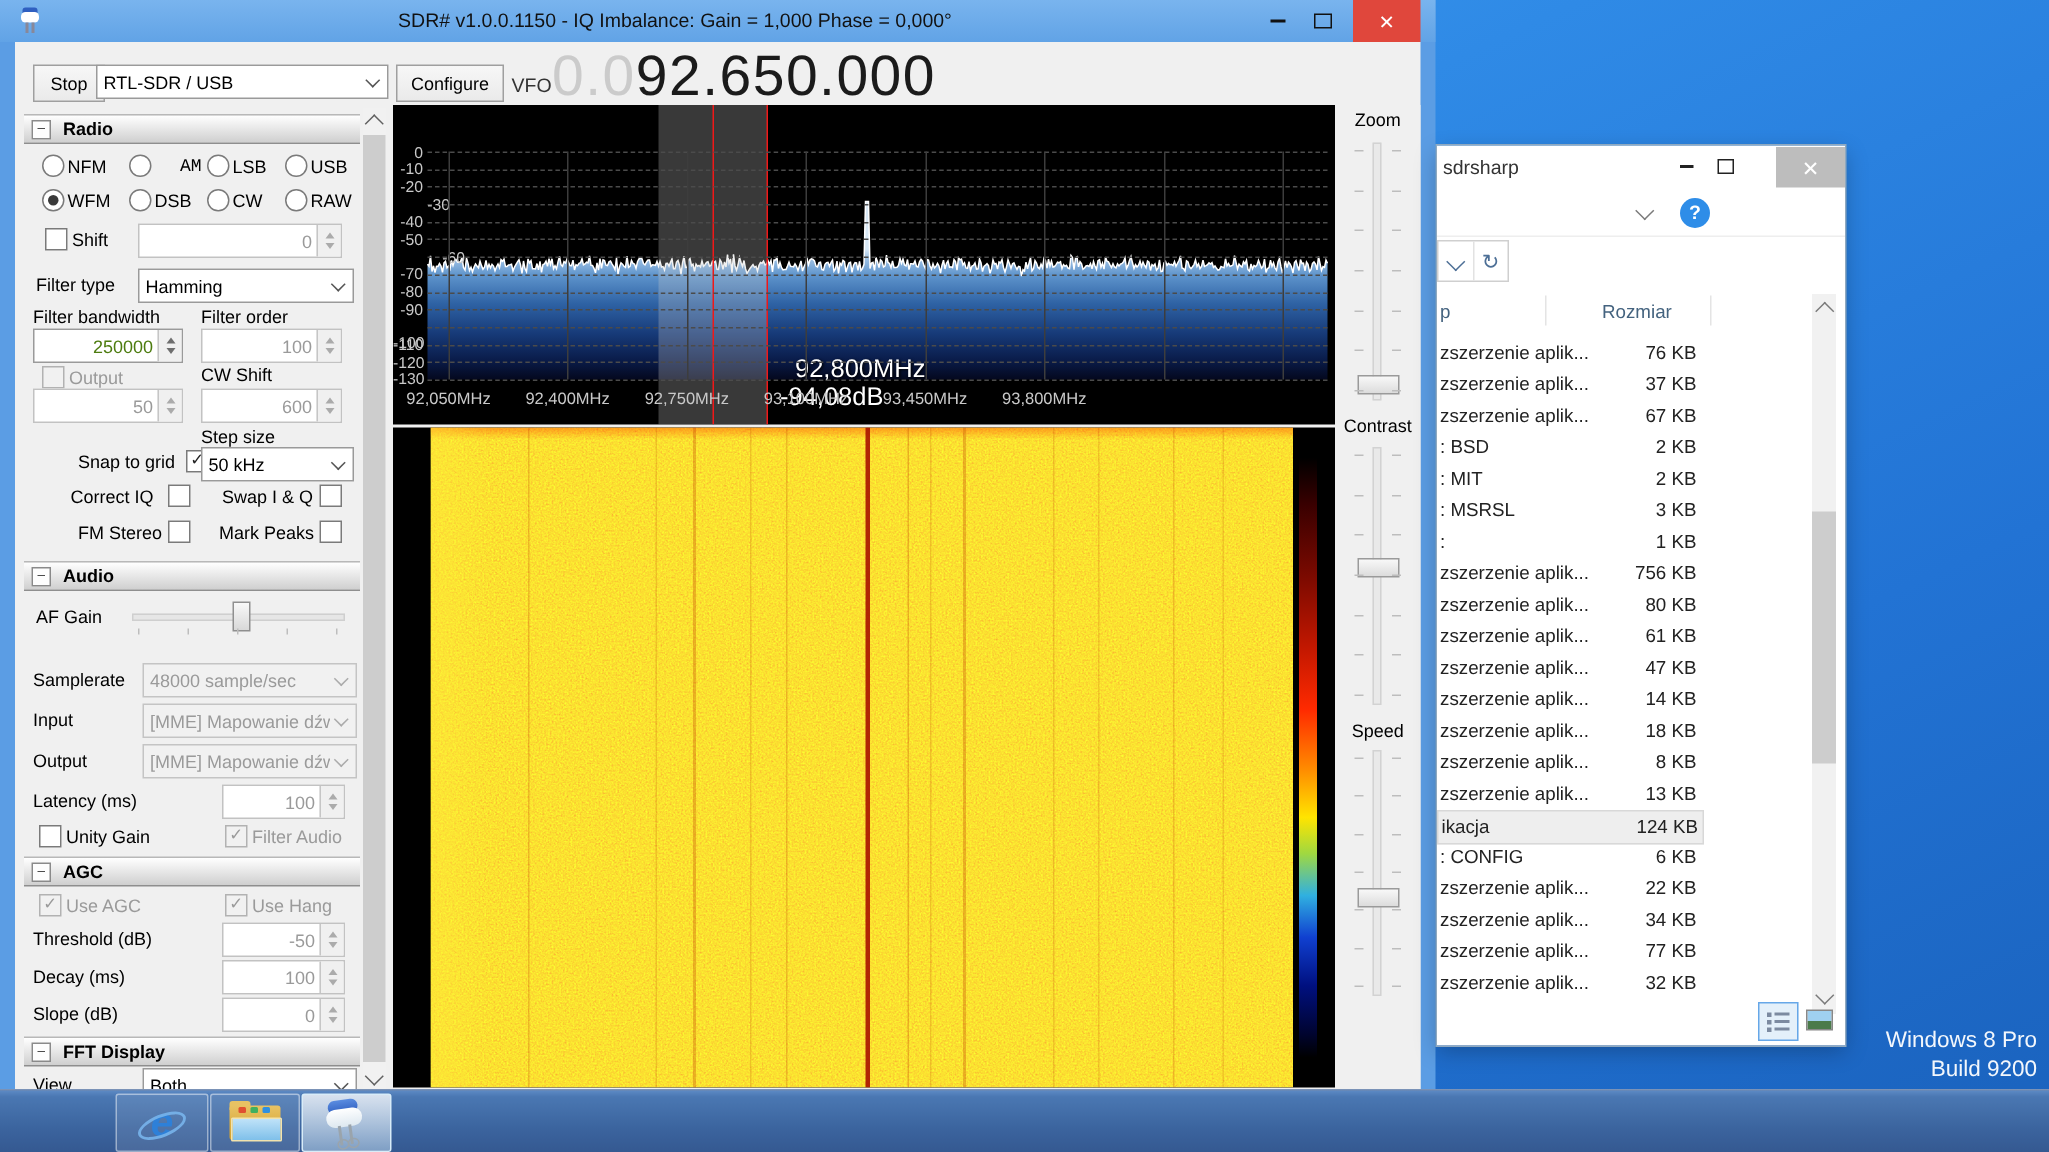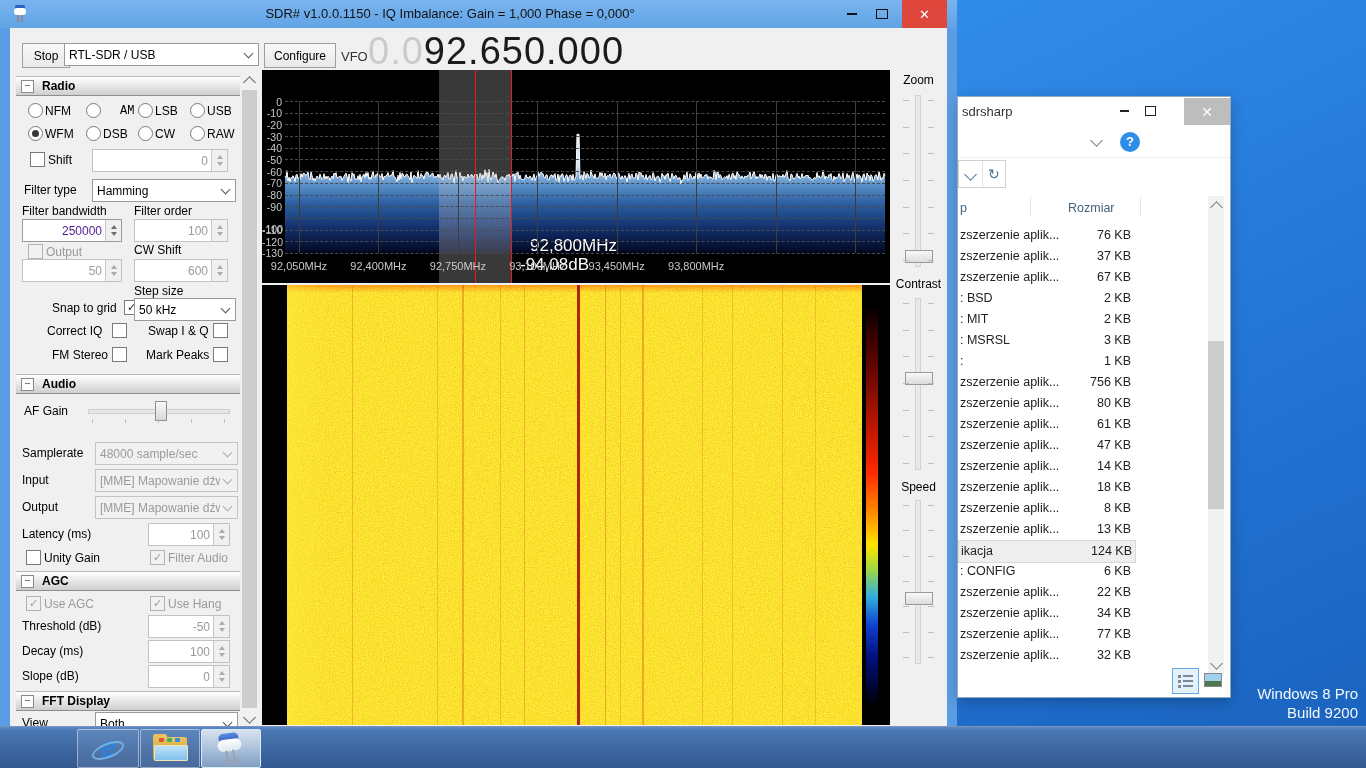--- a/index.html
+++ b/index.html
@@ -17,21 +17,21 @@
   .gray{color:#9a9a9a}
   .grp{position:absolute;height:18px;background:linear-gradient(#ffffff,#cfcfcf);border-top:1px solid #b8b8b8;border-bottom:1px solid #8e8e8e}
   .grp .minus{position:absolute;left:5px;top:3px;width:11px;height:11px;background:#fdfdfd;border:1px solid #8a8a8a;font-size:9px;line-height:9px;text-align:center;color:#333}
   .grp .gtitle{position:absolute;left:26px;top:2px;font-size:12px;font-weight:bold;color:#000}
   .rb{position:absolute;width:13px;height:13px;border:1px solid #7a7a7a;border-radius:50%;background:#fff}
   .rb.sel::after{content:"";position:absolute;left:3px;top:3px;right:3px;bottom:3px;background:#3a3a3a;border-radius:50%}
   .cbx{position:absolute;width:13px;height:13px;border:1px solid #7a7a7a;background:#fff;font-size:11px;line-height:12px;text-align:center;color:#222}
   .cbx.on::after{content:"✓"}
   .cbx.dis{border-color:#b2b2b2;background:#f1f1f1;color:#9a9a9a}
   .spin{position:absolute;height:21px;border:1px solid #9a9a9a;background:#fff;display:flex;align-items:center}
-  .spin .sval{flex:1;text-align:right;font-size:12px;padding-right:3px;color:#4c1d95}
+  .spin .sval{flex:1;text-align:right;font-size:12px;padding-right:3px;color:#4d7c0f}
   .spin.dis{border-color:#c2c2c2}
   .spin.dis .sval{color:#9a9a9a}
   .spin .sbtns{width:15px;height:100%;border-left:1px solid #c6c6c6;background:#f0f0f0;display:flex;flex-direction:column;align-items:center;justify-content:space-around}
   .spin .up{width:0;height:0;border:3px solid transparent;border-bottom:4px solid #6e6e6e}
   .spin .dn{width:0;height:0;border:3px solid transparent;border-top:4px solid #6e6e6e}
   .spin.dis .up{border-bottom-color:#ababab}.spin.dis .dn{border-top-color:#ababab}
   .combo{position:absolute;height:21px;border:1px solid #9a9a9a;background:#fff;display:flex;align-items:center;font-size:12px;color:#000;padding:0 4px}
   .combo .ctext{flex:1;overflow:hidden;white-space:nowrap}
   .combo.dis{background:#f1f1f1;border-color:#c4c4c4;color:#9a9a9a}
   .chev{width:6px;height:6px;border-right:1.6px solid #555;border-bottom:1.6px solid #555;transform:rotate(45deg);margin:-3px 2px 0 4px;flex:none}
@@ -328,27 +328,27 @@
       <div class="t1">92,800MHz</div>
       <div>-94,08dB</div>
     </div>
   <div class="hgrid" style="top: 31px;"></div>
       <span class="ylab" style="top: 25.5px;">0</span>
       <div class="hgrid" style="top: 42.692px;"></div>
       <span class="ylab" style="top: 37.192px;">-10</span>
       <div class="hgrid" style="top: 54.384px;"></div>
       <span class="ylab" style="top: 48.884px;">-20</span>
       <div class="hgrid" style="top: 66.076px;"></div>
-      <span class="ylab" style="top: 60.576px;">-30</span>
+      <span class="ylab" style="top: 60.576px; margin-left: 18px;">-30</span>
       <div class="hgrid" style="top: 77.768px;"></div>
       <span class="ylab" style="top: 72.268px;">-40</span>
       <div class="hgrid" style="top: 89.46px;"></div>
       <span class="ylab" style="top: 83.96px;">-50</span>
       <div class="hgrid" style="top: 101.152px;"></div>
-      <span class="ylab" style="top: 95.652px;">-60</span>
+      <span class="ylab" style="top: 95.652px; margin-left: 28px;">-60</span>
       <div class="hgrid" style="top: 112.844px;"></div>
       <span class="ylab" style="top: 107.344px; text-align: right;">-70</span>
       <div class="hgrid" style="top: 124.536px;"></div>
       <span class="ylab" style="top: 119.036px;">-80</span>
       <div class="hgrid" style="top: 136.228px;"></div>
       <span class="ylab" style="top: 130.728px;">-90</span>
       <div class="hgrid" style="top: 147.92px;"></div>
       <span class="ylab" style="top: 153px;">-100</span>
       <div class="hgrid" style="top: 159.612px;"></div>
       <span class="ylab" style="top: 154.112px;">-110</span>

